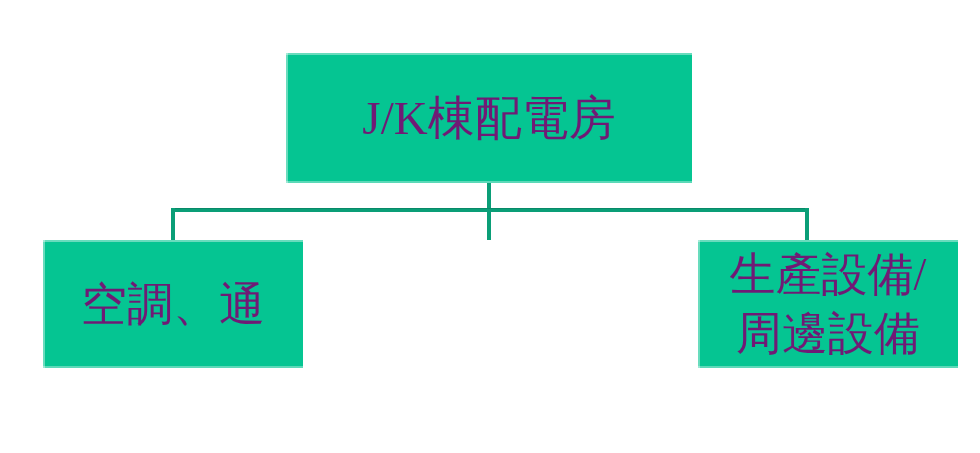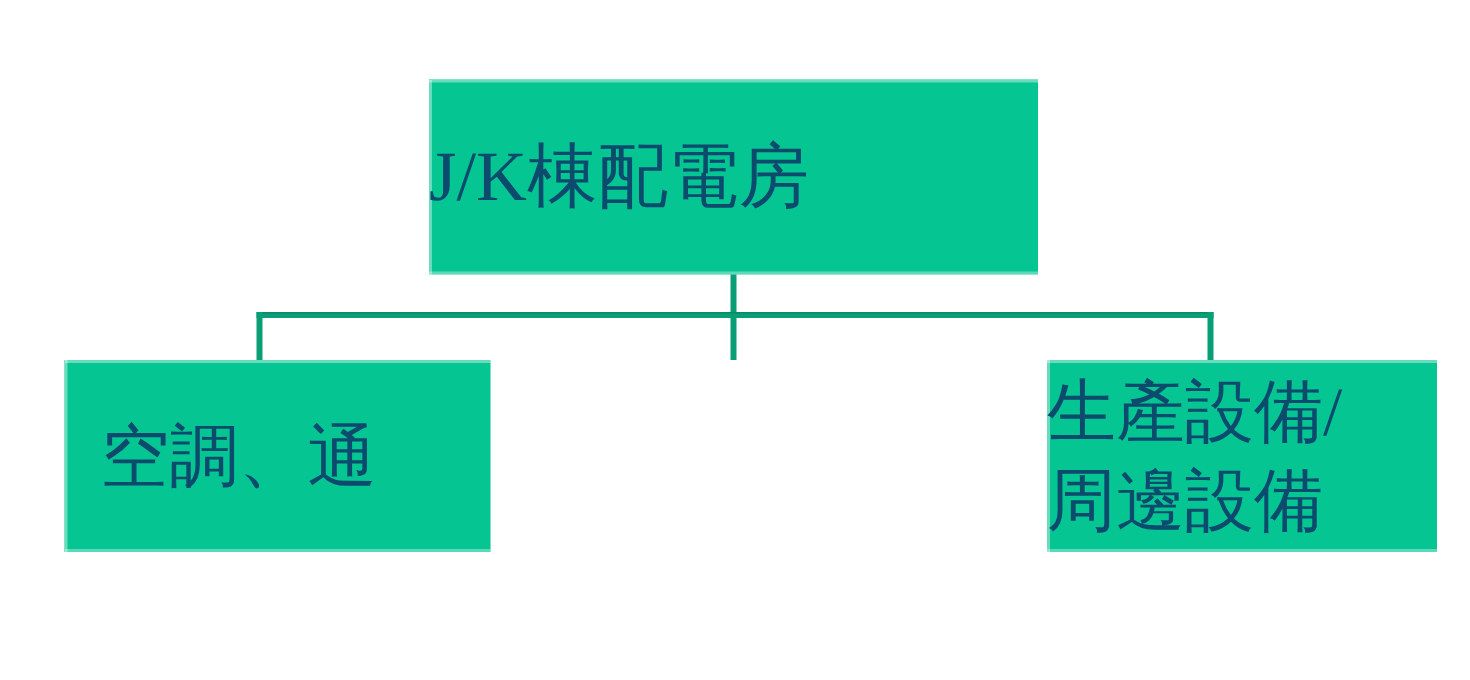--- a/index.html
+++ b/index.html
@@ -7,45 +7,45 @@
     position: relative;
     width: 980px;
     height: 453px;
     background: #ffffff;
     overflow: hidden;
     font-family: "Liberation Serif", "DejaVu Serif", serif;
   }
   .node {
     position: absolute;
     background: #05c592;
-    color: #0c4a6e;
+    color: #701a75;
     display: flex;
     flex-direction: column;
-    align-items: flex-start;
+    align-items: center;
     justify-content: center;
     text-align: center;
     box-shadow:
       inset 2px 0 0 rgba(255,255,255,0.40),
       inset 0 2px 0 rgba(255,255,255,0.40),
       inset 0 -2px 0 rgba(255,255,255,0.35);
   }
   .node .line { white-space: nowrap; }
   .root-node {
     left: 286px; top: 53px;
     width: 406px; height: 130px;
     font-size: 47px;
     line-height: 58px;
   }
   .child-node {
     top: 240px;
     width: 260px; height: 128px;
     font-size: 46px;
     line-height: 59px;
   }
-  .child-1 { left: 43px; padding-left: 24px; }
+  .child-1 { left: 43px; }
   .child-2 { left: 360px; }
   .child-3 { left: 698px; }
   .connector {
     position: absolute;
     background: #0a9e77;
   }
   .conn-stub-center { left: 487px; top: 183px; width: 4px; height: 57px; }
   .conn-rail       { left: 171px; top: 208px; width: 638px; height: 4px;
                      box-shadow: inset 0 1px 0 rgba(0,0,0,0.12); }
   .conn-drop-left  { left: 171px; top: 208px; width: 4px; height: 32px; }

